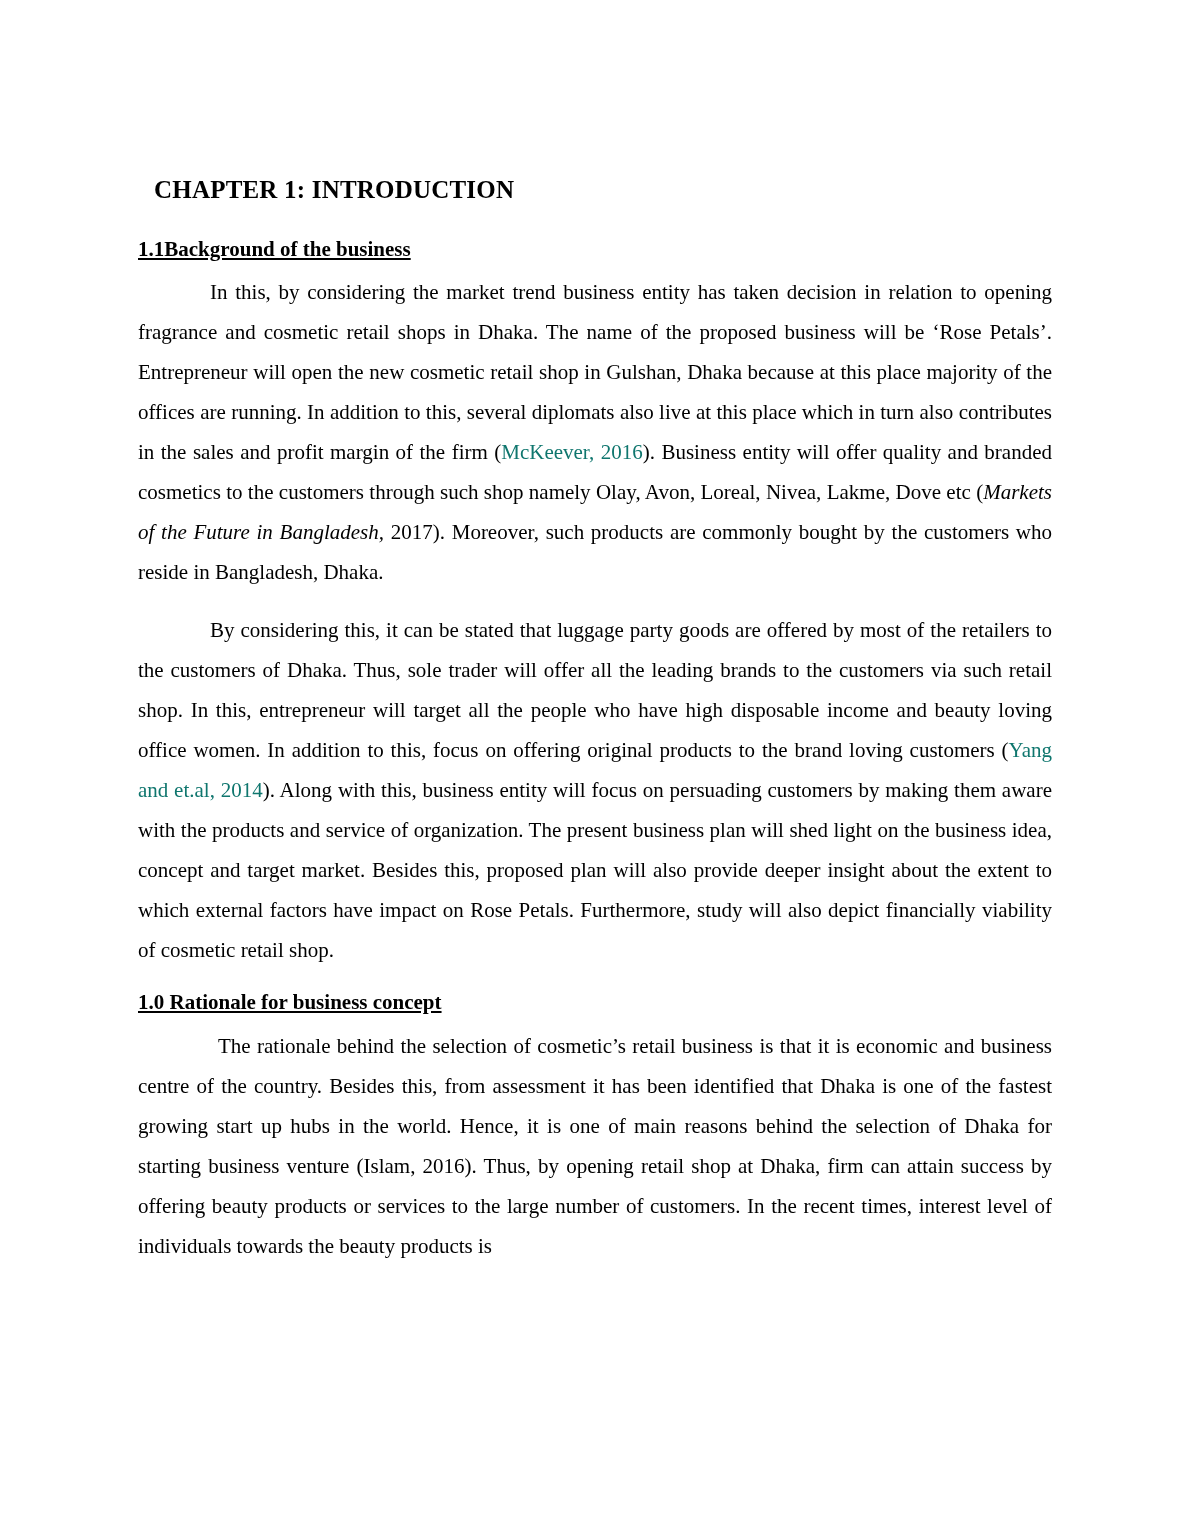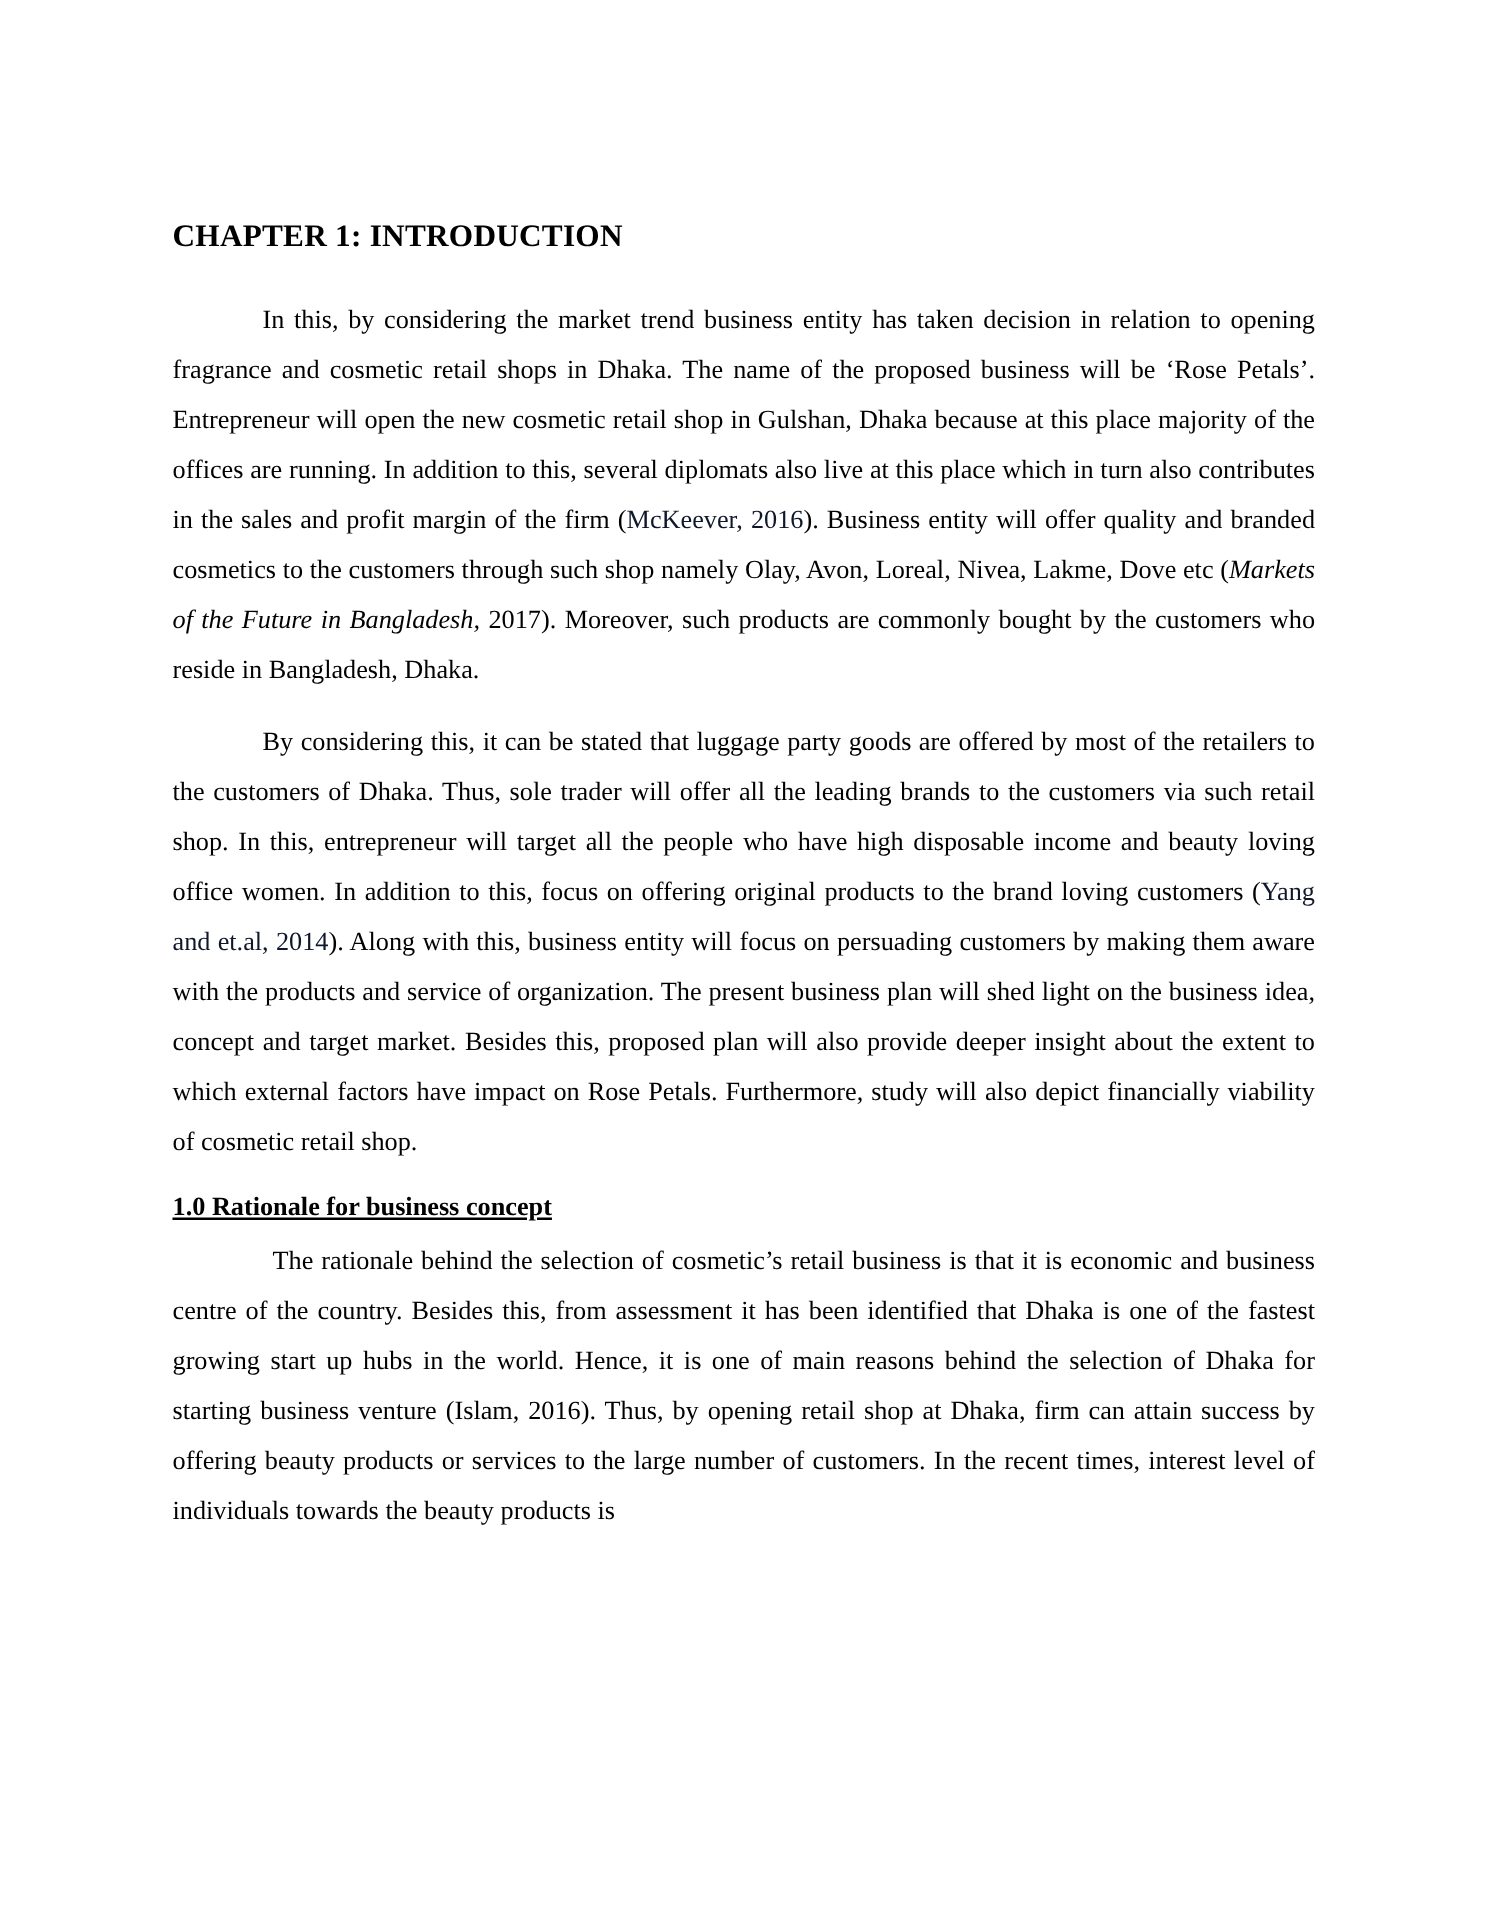--- a/index.html
+++ b/index.html
@@ -17,21 +17,21 @@
     position: relative;
     width: 1190px;
     height: 1540px;
     box-sizing: border-box;
     padding: 175px 138px 0 138px;
   }
   .chapter-title {
     font-size: 25px;
     font-weight: bold;
     letter-spacing: 0.2px;
-    margin: 0 0 30px 0;
+    margin: 0 0 30px 16px;
     line-height: 1.2;
   }
   .section-heading {
     font-size: 21px;
     text-decoration: underline;
     margin: 0 0 8px 0;
     line-height: 1.4;
   }
   p.body-text {
     font-size: 21px;
@@ -40,37 +40,38 @@
     text-justify: inter-word;
     margin: 0 0 18px 0;
   }
   p.body-text.indented {
     text-indent: 72px;
   }
   p.body-text.indented-small {
     text-indent: 80px;
   }
   .cite {
-    color: #0f172a;
+    color: #0f766e;
   }
   .ital {
     font-style: italic;
   }
   .last-para {
     margin-bottom: 0;
     font-family: Liberation Serif, serif;
   }
 </style>
 </head>
 <body>
 
 <div class="page">
 
   <h1 class="chapter-title">CHAPTER 1: INTRODUCTION</h1>
 
+  <h2 class="section-heading"> 1.1Background of the business</h2>
 
   <p class="body-text indented"><span>In this, by considering the market trend business entity has taken decision in relation to opening fragrance and cosmetic retail shops in Dhaka. The name of the proposed business will be ‘Rose Petals’. Entrepreneur will open the new cosmetic retail shop in Gulshan, Dhaka because at this place majority of the offices are running. In addition to this, several diplomats also live at this place which in turn also contributes in the sales and profit margin of the firm (</span><span class="cite">McKeever, 2016</span><span>).  Business entity will offer quality and branded cosmetics to the customers through such shop namely Olay, Avon, Loreal, Nivea, Lakme, Dove etc (</span><span class="ital">Markets of the Future in Bangladesh,</span><span> 2017). Moreover, such products are commonly bought by the customers who reside in Bangladesh, Dhaka.</span></p>
 
   <p class="body-text indented"><span>By considering this, it can be stated that luggage party goods are offered by most of the retailers to the customers of Dhaka. Thus, sole trader will offer all the leading brands to the customers via such retail shop. In this, entrepreneur will target all the people who have high disposable income and beauty loving office women. In addition to this, focus on offering original products to the brand loving customers (</span><span class="cite">Yang and et.al, 2014</span><span>). Along with this, business entity will focus on persuading customers by making them aware with the products and service of organization.   The present business plan will shed light on the business idea, concept and target market. Besides this, proposed plan will also provide deeper insight about the extent to which external factors have impact on Rose Petals. Furthermore, study will also depict  financially viability of cosmetic retail shop.</span></p>
 
   <h2 class="section-heading"> 1.0 Rationale for business concept </h2>
 
   <p class="body-text indented-small last-para"><span>The rationale behind the selection of cosmetic’s retail business is that it is economic and business centre of the country. Besides this, from assessment it has been identified that Dhaka is one of the fastest growing start up hubs in the world. Hence, it is one of main reasons behind the selection of Dhaka for starting business venture (Islam, 2016). Thus, by opening retail shop at Dhaka, firm can attain success by offering beauty products or services to the large number of customers. In the recent times, interest level of individuals towards the beauty products is</span></p>
 
 </div>

